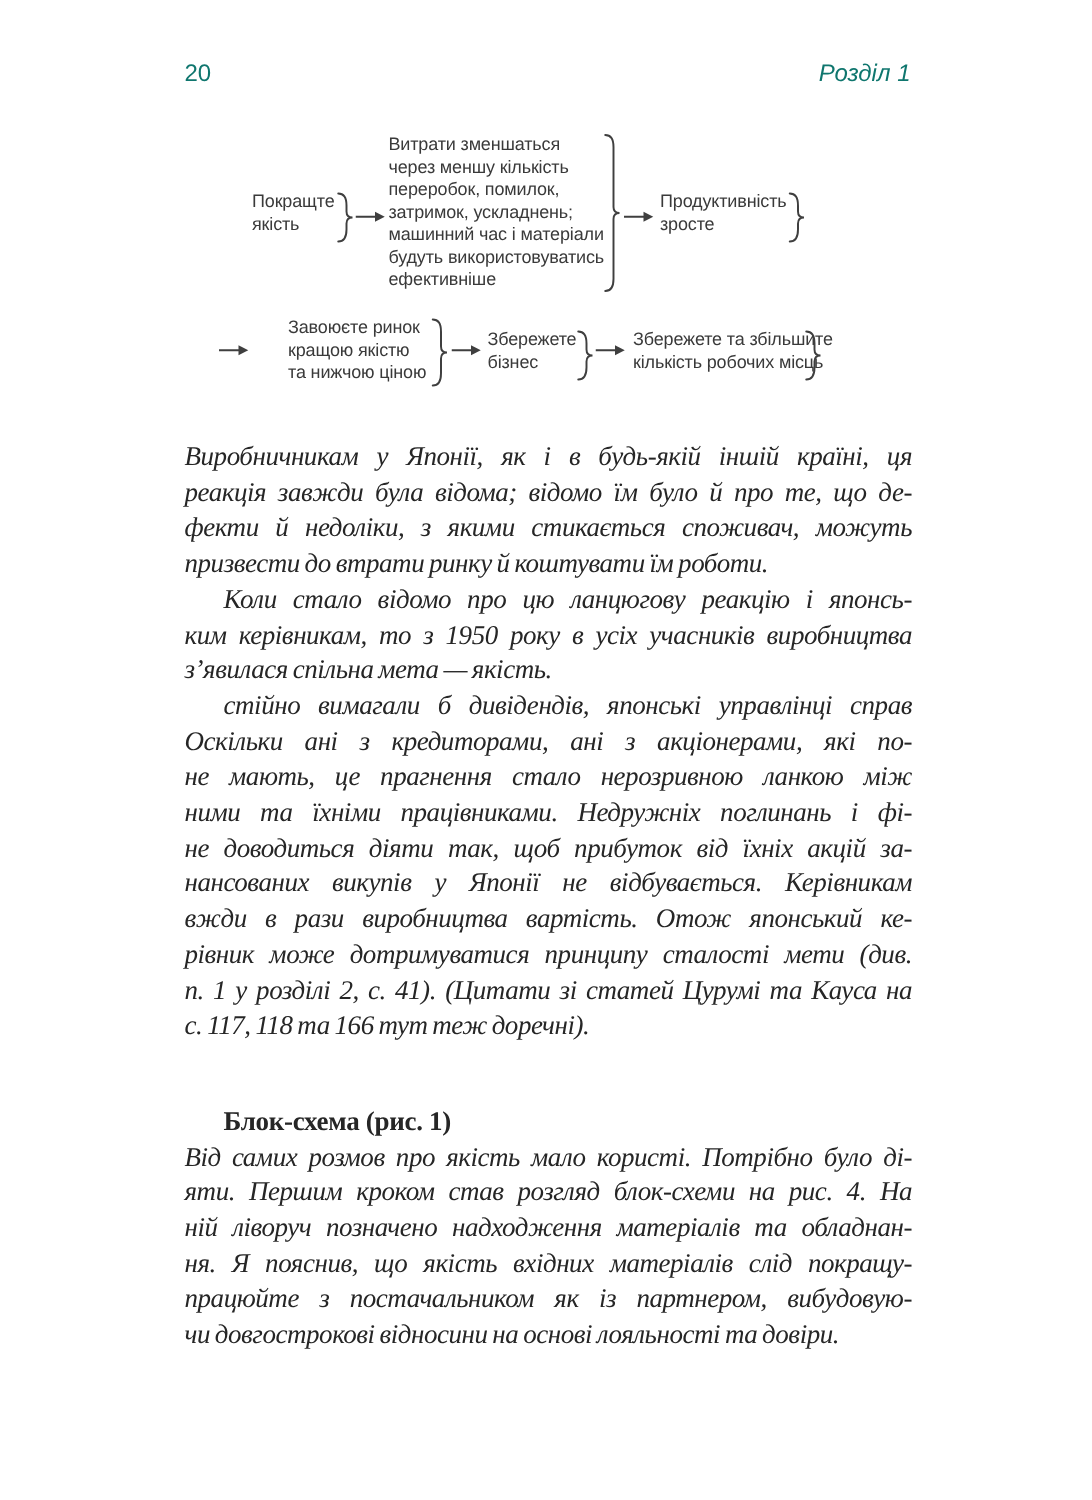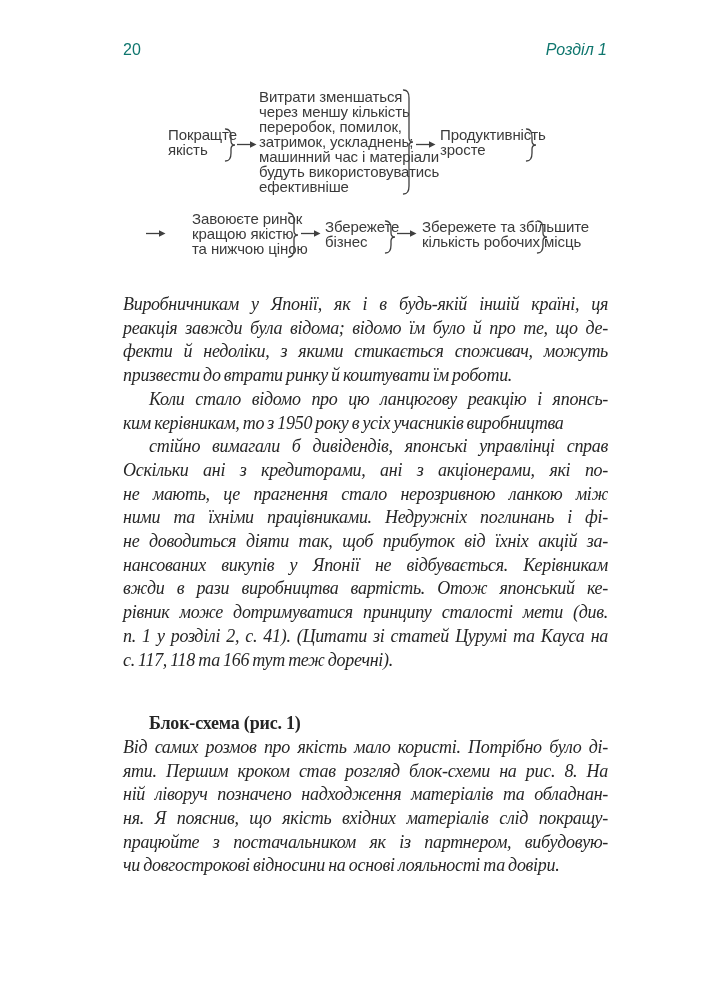--- a/index.html
+++ b/index.html
@@ -16,21 +16,21 @@
     font-size:16px; line-height:20px; color:#0f766e;
   }
   .running-head .pagenum { position:absolute; left:0; top:0; }
   .running-head .chapter { position:absolute; right:0; top:0; font-style:italic; }
 
   
   .diagram-layer { position:absolute; inset:0; }
   .dblock {
     position:absolute;
     font-family:"Liberation Sans","DejaVu Sans",sans-serif;
-    font-size:15px; line-height:15px; letter-spacing:-0.1px;
+    font-size:12px; line-height:15px; letter-spacing:-0.1px;
     color:#3a3a3a; white-space:nowrap;
   }
   .dblock .tline { text-align:left; }
   .brace { position:absolute; }
   .brace svg { display:block; }
   .arrow { position:absolute; }
   .arrow svg { display:block; }
 
   
   .bodytext { position:absolute; left:123px; top:293px; width:485px; }
@@ -170,37 +170,38 @@
   <div class="bodytext">
     <div class="para">
         <div class="tline">Виробничникам у Японії, як і в будь-якій іншій країні, ця</div>
         <div class="tline">реакція завжди була відома; відомо їм було й про те, що де-</div>
         <div class="tline">фекти й недоліки, з якими стикається споживач, можуть</div>
         <div class="tline">призвести до втрати ринку й коштувати їм роботи.</div>
       </div>
     <div class="para indent">
         <div class="tline">Коли стало відомо про цю ланцюгову реакцію і японсь-</div>
         <div class="tline">ким керівникам, то з 1950 року в усіх учасників виробництва</div>
+        <div class="tline">з’явилася спільна мета — якість.</div>
       </div>
     <div class="para indent">
         <div class="tline">стійно вимагали б дивідендів, японські управлінці справ</div>
         <div class="tline">Оскільки ані з кредиторами, ані з акціонерами, які по-</div>
         <div class="tline">не мають, це прагнення стало нерозривною ланкою між</div>
         <div class="tline">ними та їхніми працівниками. Недружніх поглинань і фі-</div>
         <div class="tline">не доводиться діяти так, щоб прибуток від їхніх акцій за-</div>
         <div class="tline">нансованих викупів у Японії не відбувається. Керівникам</div>
         <div class="tline">вжди в рази виробництва вартість. Отож японський ке-</div>
         <div class="tline">рівник може дотримуватися принципу сталості мети (див.</div>
         <div class="tline">п. 1 у розділі 2, с. 41). (Цитати зі статей Цурумі та Кауса на</div>
         <div class="tline">с. 117, 118 та 166 тут теж доречні).</div>
       </div>
     <div class="subheading">Блок-схема (рис. 1)</div>
     <div class="para">
         <div class="tline">Від самих розмов про якість мало користі. Потрібно було ді-</div>
-        <div class="tline">яти. Першим кроком став розгляд блок-схеми на рис. 8. На</div>
+        <div class="tline">яти. Першим кроком став розгляд блок-схеми на рис. 4. На</div>
         <div class="tline">ній ліворуч позначено надходження матеріалів та обладнан-</div>
         <div class="tline">ня. Я пояснив, що якість вхідних матеріалів слід покращу-</div>
         <div class="tline">працюйте з постачальником як із партнером, вибудовую-</div>
         <div class="tline">чи довгострокові відносини на основі лояльності та довіри.</div>
       </div>
   </div>
 
 </div>
 
 </body></html>

